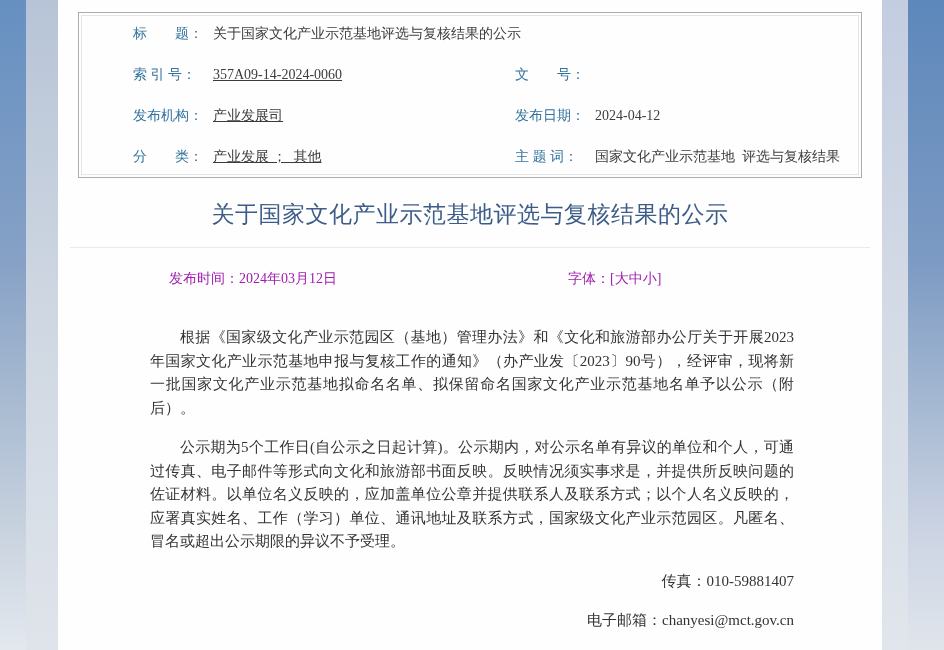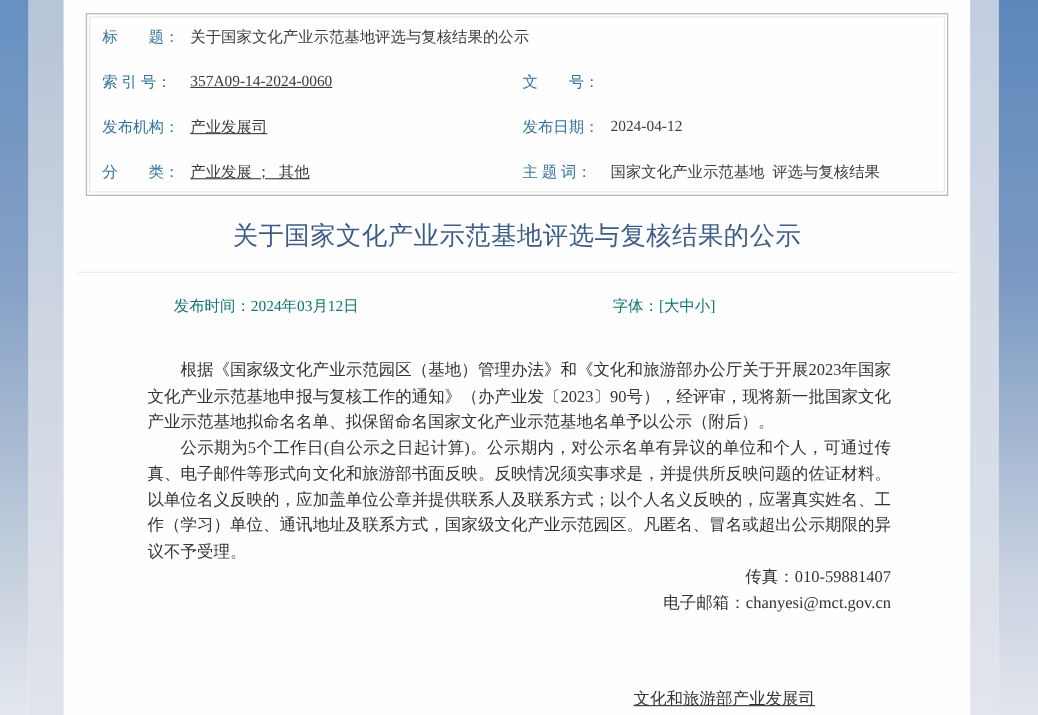--- a/index.html
+++ b/index.html
@@ -27,20 +27,21 @@
   
   .meta-wrap { margin: 12px 20px 0 20px; }
   table.meta-table {
     width: 100%;
     border-collapse: separate;
     border-spacing: 0;
     border: 1px solid #a6adb4;
     outline: 1px solid #e3e6e9;
     outline-offset: -4px;
     font-size: 14px;
+    padding-left: 40px;
   }
   table.meta-table td { height: 39px; vertical-align: middle; }
   td.lbl {
     color: #31729e;
     width: 78px;
     padding-left: 14px;
     white-space: pre;
   }
   td.val { color: #3c3c3c; white-space: pre-wrap; padding-right: 6px; }
   td.val-first { width: 282px; text-decoration: underline; }
@@ -58,34 +59,35 @@
   .title-divider {
     border: 0;
     border-top: 1px solid #eaeaea;
     margin: 0 12px;
   }
   .pub-row {
     position: relative;
     margin-top: 22px;
     height: 20px;
     font-size: 14px;
-    color: #0f766e;
+    color: #a21caf;
+    margin-left: 11px;
   }
   .pub-time { position: absolute; left: 100px; top: 0; }
   .font-ctrl { position: absolute; left: 499px; top: 0; }
   .font-ctrl .fs-opt { cursor: pointer; }
 
   .article-body {
     margin: 36px 72px 0 76px;
     font-size: 15px;
     line-height: 23.5px;
     color: #333;
     text-align: justify;
   }
-  .article-body p { margin: 0; text-indent: 2em; }
+  .article-body p { margin: 16px; text-indent: 2em; }
   .contact-line { text-align: right; }
 
   .signature {
     margin-top: 62px;
     text-align: right;
     padding-right: 69px;
   }
   .signature .sig-inner {
     display: inline-block;
     text-align: center;

